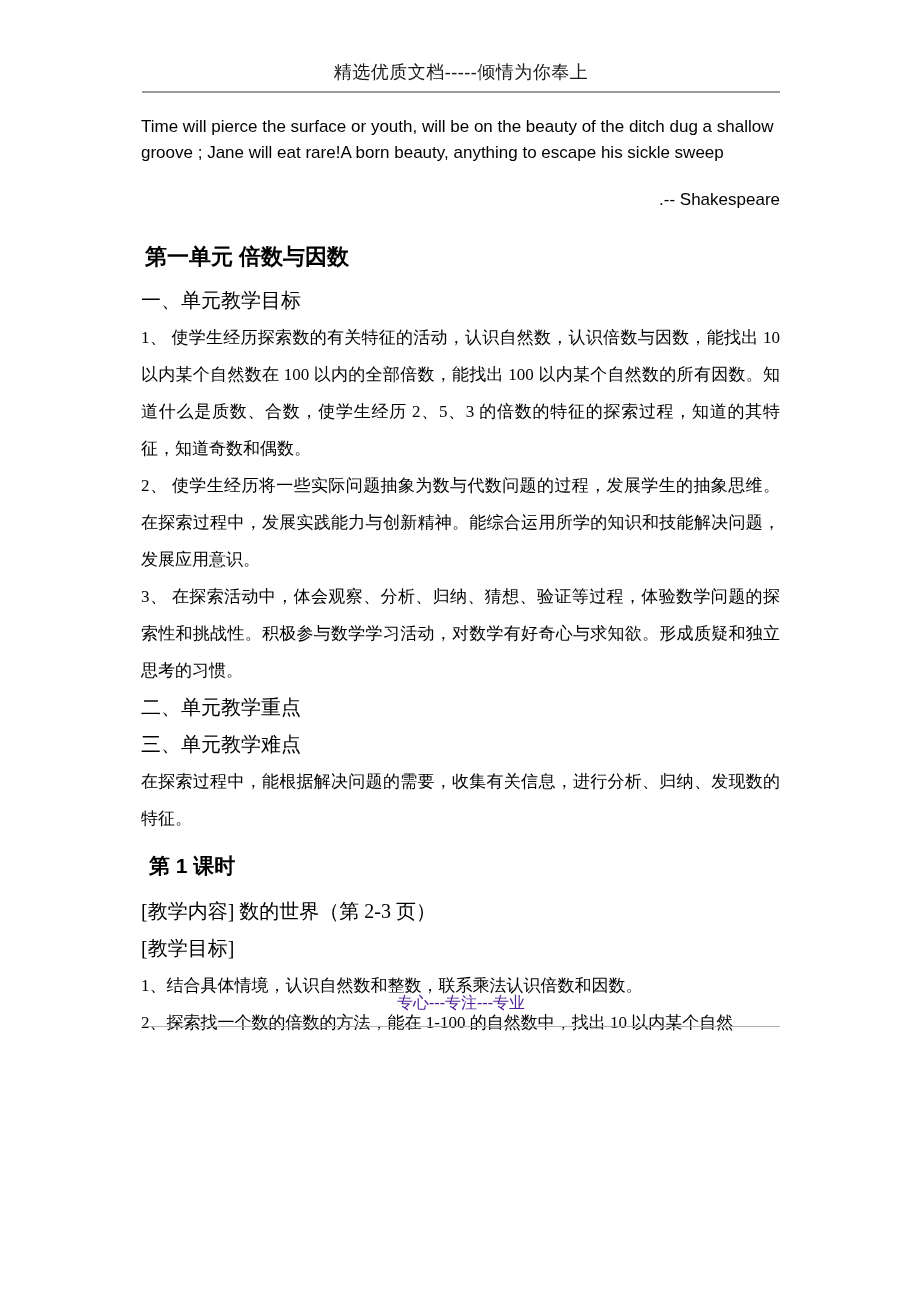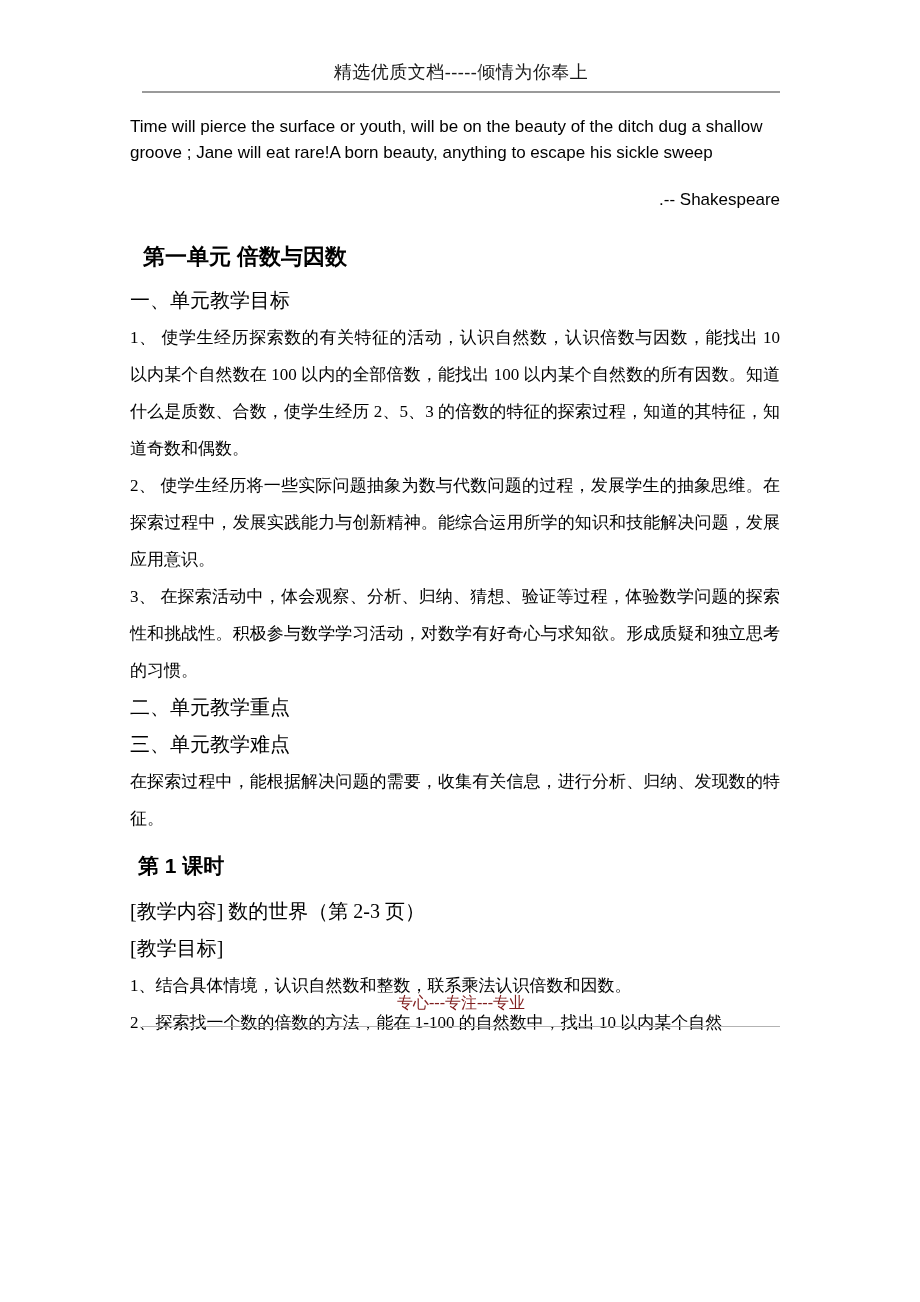--- a/index.html
+++ b/index.html
@@ -24,21 +24,21 @@
     text-align: center;
     font-size: 18px;
     letter-spacing: 0.5px;
     color: #1a1a1a;
     padding-bottom: 7px;
     border-bottom: 2px solid #9a9a9a;
   }
   .content {
     position: absolute;
     top: 104px;
-    left: 130px;
+    left: 141px;
     right: 140px;
   }
   .quote {
     font-family: "Liberation Sans", "DejaVu Sans", sans-serif;
     font-size: 17px;
     line-height: 26px;
     margin: 10px 0 16px 0;
     color: #000000;
   }
   .attribution {
@@ -49,21 +49,21 @@
   }
   .subtitle {
     font-size: 16px;
     line-height: 30px;
     margin: 0 0 8px 0;
   }
   .h1 {
     font-family: "Liberation Sans", "DejaVu Sans", sans-serif;
     font-size: 22px;
     font-weight: bold;
-    margin: 6px 0 8px 13px;
+    margin: 6px 0 8px 4px;
     line-height: 34px;
   }
   .line {
     font-size: 20px;
     line-height: 37px;
     margin: 0;
   }
   .para {
     font-size: 17px;
     line-height: 37px;
@@ -77,21 +77,21 @@
     margin: 12px 0 10px 8px;
     line-height: 34px;
   }
   .footer {
     position: absolute;
     bottom: 56px;
     left: 142px;
     right: 140px;
     text-align: center;
     font-size: 16px;
-    color: #7f1d1d;
+    color: #4c1d95;
     padding-bottom: 12px;
     border-bottom: 1.5px solid #b3b3b3;
   }
 </style>
 </head>
 <body>
 
 <div class="page">
 
   <div class="header">

